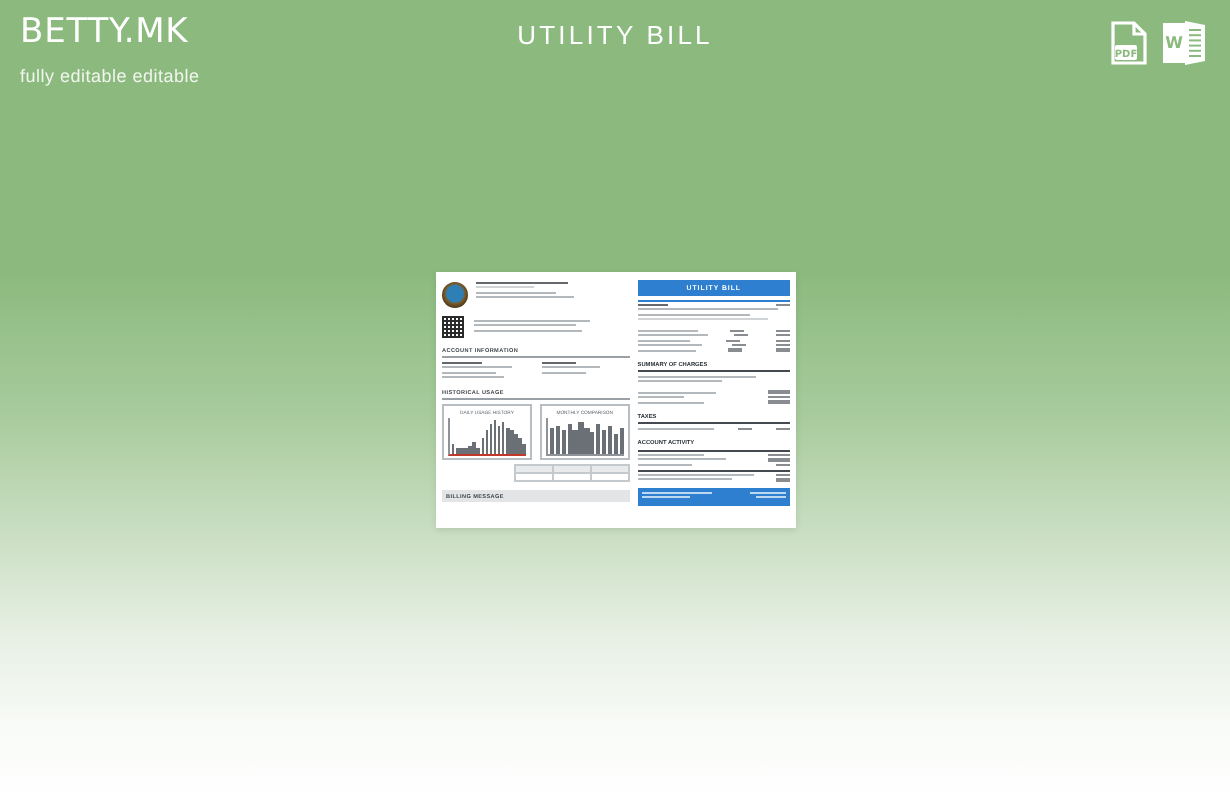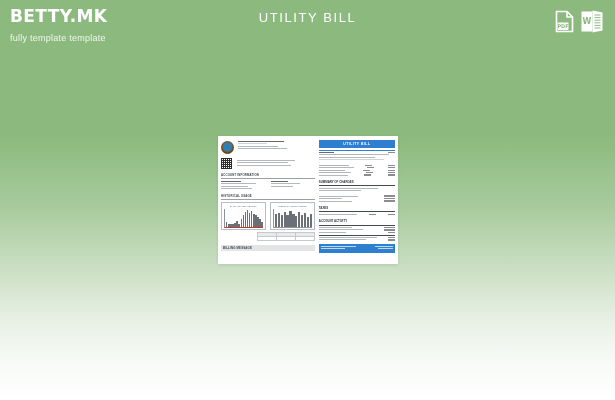--- a/index.html
+++ b/index.html
@@ -32,21 +32,21 @@
 
   
   .brand {
     position: absolute;
     left: 10px;
     top: 6px;
     width: 240px;
   }
   .brand-name {
     font-size: 17px;
-    font-weight: bold;
+    font-weight: normal;
     color: #ffffff;
     letter-spacing: 0.4px;
     line-height: 20px;
     font-family: "DejaVu Sans", sans-serif;
   }
   .brand-sub {
     margin-top: 6px;
     font-size: 9px;
     color: #f0f5ee;
     letter-spacing: 0.25px;
@@ -250,21 +250,21 @@
 
   .spacer-sm { height: 3px; }
 </style>
 </head>
 <body>
 
 <div class="page">
 
   <div class="brand">
     <div class="brand-name">BETTY.MK</div>
-    <div class="brand-sub">fully template template</div>
+    <div class="brand-sub">fully editable editable</div>
   </div>
 
   <div class="doc-title">UTILITY BILL</div>
 
   <div class="format-icons">
     <span class="fmt-icon">
       <svg width="19" height="23" viewBox="0 0 19 23">
         <path d="M1.5 1.5 H12 L17.5 7 V21.5 H1.5 Z" fill="none" stroke="#ffffff" stroke-width="1.6"></path>
         <path d="M12 1.5 V7 H17.5" fill="none" stroke="#ffffff" stroke-width="1.6"></path>
         <rect x="2.5" y="12.5" width="11" height="7.5" rx="1" fill="#ffffff"></rect>

